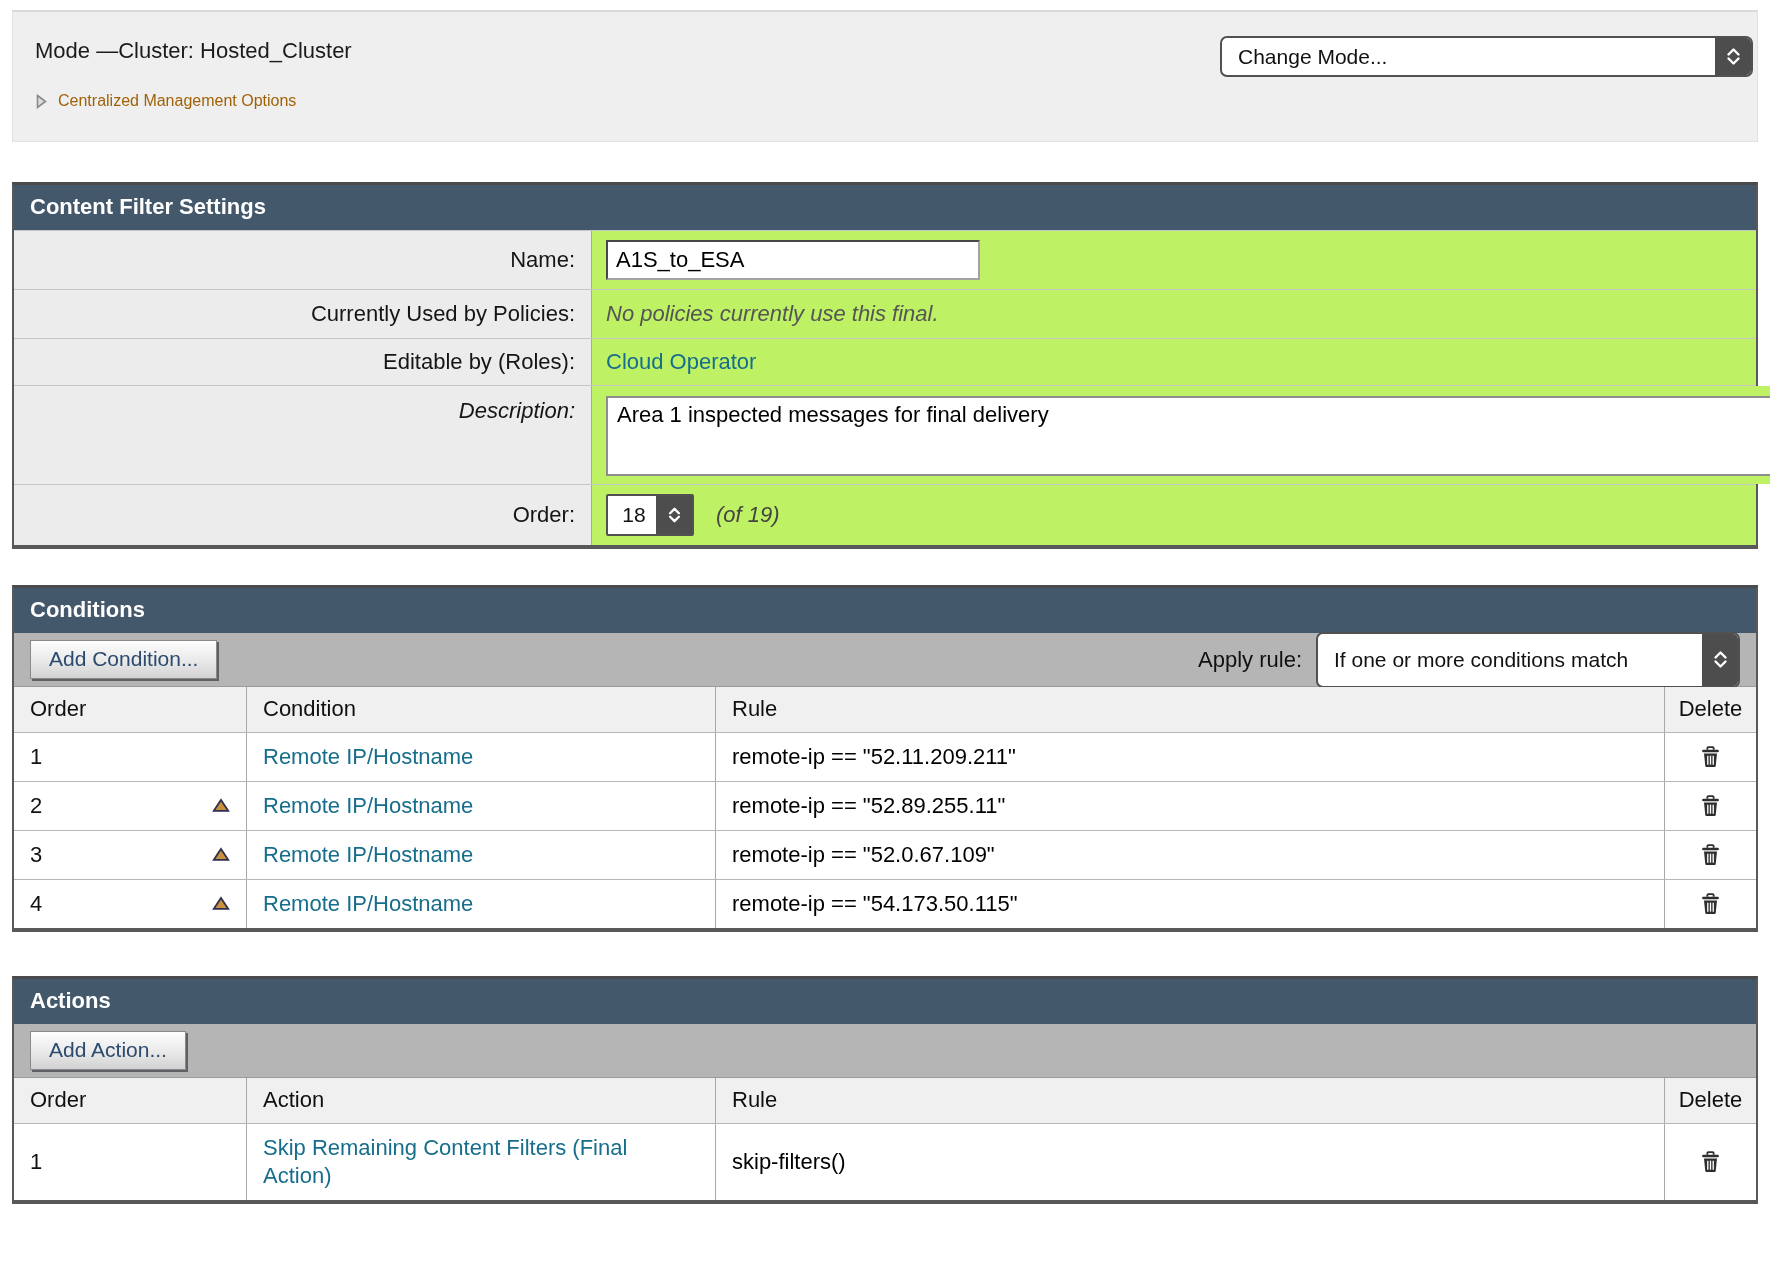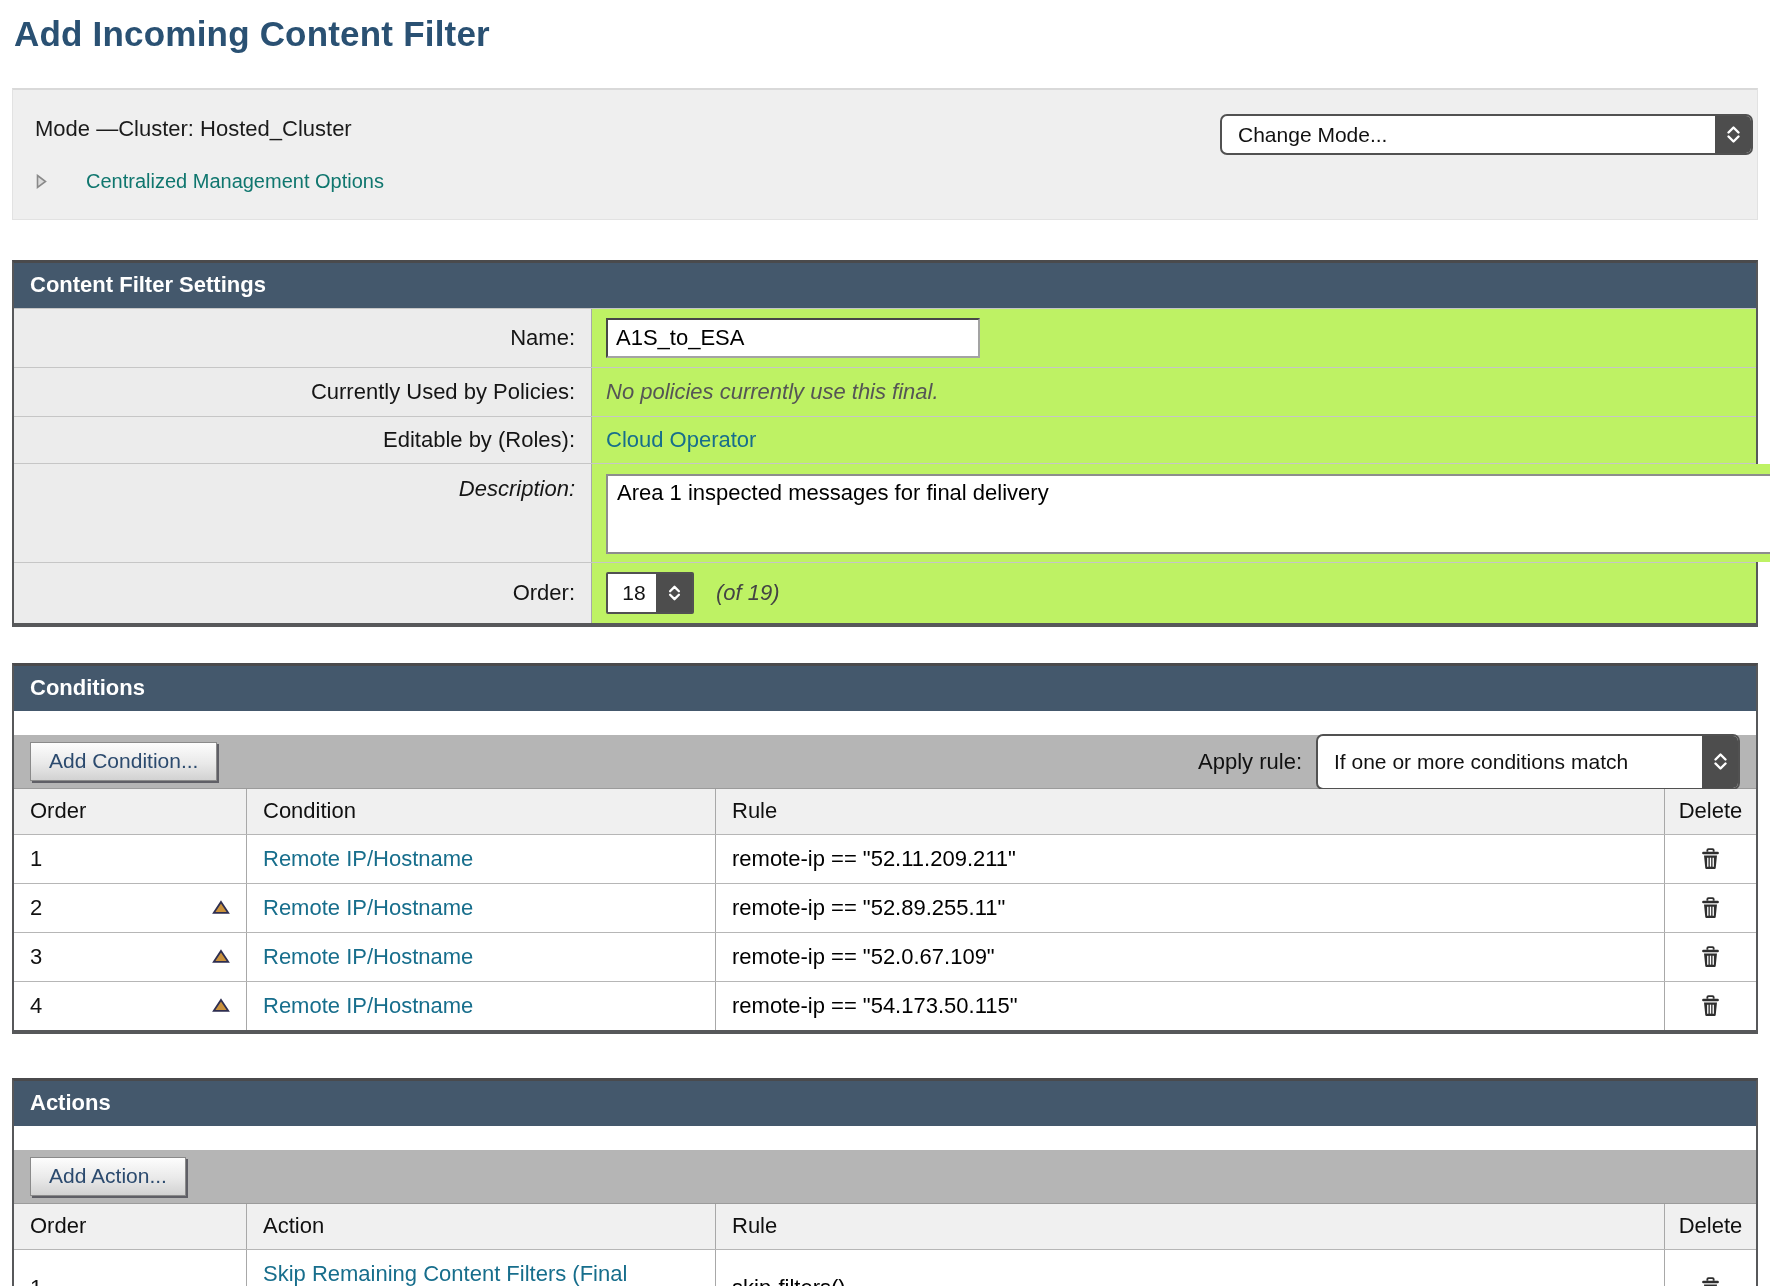--- a/index.html
+++ b/index.html
@@ -18,21 +18,21 @@
 
   
   .mode-panel {
     position: relative; background: #efefef;
     border: 1px solid #e2e2e2; border-top: 2px solid #d9d9d9;
     height: 132px; padding: 26px 20px 0 22px; margin-bottom: 40px;
   }
   .mode-line { font-size: 22px; color: #1b1b1b; }
   .mode-line .mode-strong { font-weight: 400; }
   .mgmt-link-row { margin-top: 28px; display: flex; align-items: center; gap: 10px; }
-  .mgmt-link { font-size: 20px; color: #0f766e; text-decoration: none; cursor: pointer; margin-left: 28px; }
+  .mgmt-link { font-size: 16px; color: #a16207; text-decoration: none; cursor: pointer; }
 
   .mac-select {
     display: flex; align-items: stretch; background: #ffffff;
     border: 2px solid #515151; border-radius: 7px; overflow: hidden;
     cursor: pointer;
   }
   .mac-select .sel-txt {
     flex: 1; display: flex; align-items: center;
     padding: 0 16px; font-size: 21px; color: #111; white-space: nowrap;
   }
@@ -87,21 +87,21 @@
     border: 2px solid #8d8d8d; font-family: inherit; font-size: 22px;
     padding: 4px 9px; color: #000; outline: none;
   }
   .order-select { width: 88px; height: 42px; border-radius: 2px; border-width: 2px; }
   .order-select .sel-txt { justify-content: center; padding: 0 6px 0 10px; }
   .order-of { margin-left: 22px; font-style: italic; color: #444; font-size: 22px; }
 
   
   .toolbar {
     background: #b5b5b5; border-bottom: 1px solid #9b9b9b;
-    height: 54px; display: flex; align-items: center; padding: 0 16px; margin-top: 24px;
+    height: 54px; display: flex; align-items: center; padding: 0 16px;
   }
   .btn-3d {
     font-family: inherit; font-size: 21px; color: #2B4A6E;
     background: linear-gradient(#fdfdfd, #e9e9e9 55%, #d2d2d2);
     border: 1px solid #8a8a8a; padding: 6px 18px 7px 18px;
     box-shadow: 2px 2px 0 #5f5f66; cursor: pointer;
   }
   .toolbar-right { margin-left: auto; display: flex; align-items: center; gap: 14px; }
   .apply-rule-label { font-size: 22px; color: #111; }
   .apply-rule-select { width: 424px; height: 56px; }
@@ -126,21 +126,20 @@
   .move-up-btn { background: none; border: none; cursor: pointer; padding: 2px; line-height: 0; }
   .trash-btn { background: none; border: none; cursor: pointer; padding: 2px; line-height: 0; }
   .action-link { display: inline-block; max-width: 420px; line-height: 1.25; }
   .rule-text { color: #000; }
 </style>
 </head>
 <body>
 
 <div class="page">
 
-  <h1 class="page-title">Add Incoming Content Filter</h1>
 
   <div class="mode-panel">
     <div class="mode-line">
       <span>Mode —</span><span class="mode-strong">Cluster: Hosted_Cluster</span>
     </div>
     <div class="mac-select change-mode-select">
       <span class="sel-txt">Change Mode...</span>
       <span class="sel-cap">
         <svg width="17" height="19" viewBox="0 0 17 19">
             <polyline points="3.5,7.5 8.5,2.5 13.5,7.5" fill="none" stroke="#fff" stroke-width="2.4" stroke-linecap="round" stroke-linejoin="round"></polyline>

